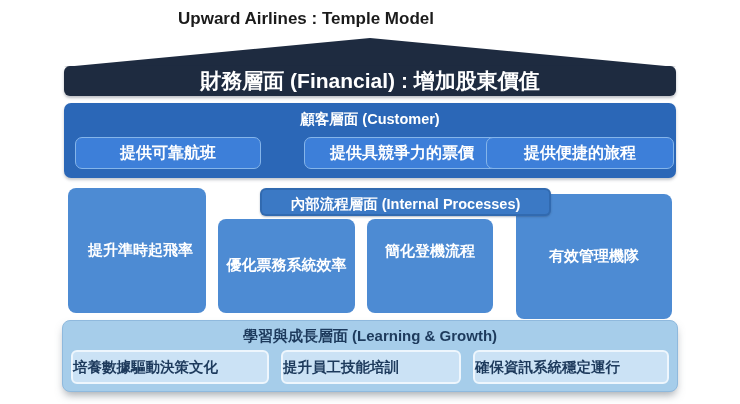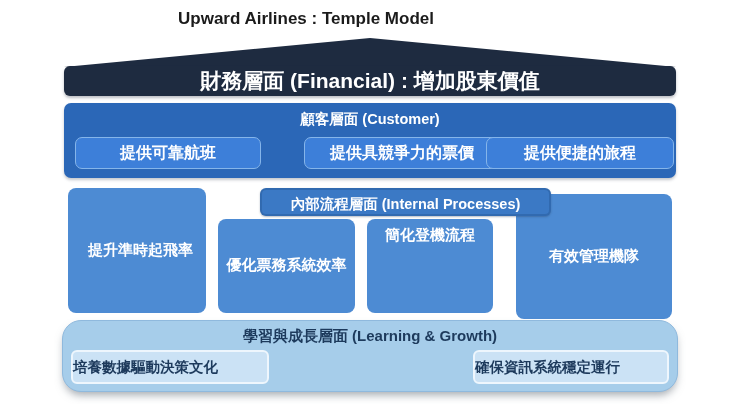--- a/index.html
+++ b/index.html
@@ -46,33 +46,33 @@
   .cbox-0{left:11px;width:186px;} .cbox-1{left:208px;width:196px;margin-left:32px;} .cbox-2{left:422px;width:188px;}
   
   .pillar{
     position:absolute;border-radius:8px;background:var(--pillar);
     display:flex;justify-content:center;color:var(--white);
     font-size:15px;font-weight:bold;box-sizing:border-box;
   }
   .pillar span{white-space:nowrap;}
   .pillar-0{left:68px;top:188px;width:138px;height:125px;align-items:center;padding-left:7px;}
   .pillar-1{left:218px;top:219px;width:137px;height:94px;align-items:flex-start;padding-top:37px;}
-  .pillar-2{left:367px;top:219px;width:126px;height:94px;align-items:flex-start;padding-top:7px;}
+  .pillar-2{left:367px;top:219px;width:126px;height:94px;align-items:flex-start;padding-top:23px;}
   .pillar-3{left:516px;top:188px;width:156px;height:125px;align-items:center;margin-top:6px;}
   .internal-header{
     position:absolute;left:232px;top:188px;width:291px;height:28px;border-radius:6px;
     background:var(--internal_header);border:2px solid rgba(42,95,158,.55);
     display:flex;align-items:flex-end;justify-content:center;box-sizing:border-box;
     color:var(--white);font-size:14.5px;font-weight:bold;
     box-shadow:0 1px 2px rgba(40,60,90,.35);
     margin-left:28px;
   }
   
   .learning-band{
-    position:absolute;left:62px;top:320px;width:616px;height:72px;border-radius:19px;
+    position:absolute;left:62px;top:320px;width:616px;height:72px;border-radius:8px;
     background:var(--learning_band);border:1px solid #8fb9dd;box-sizing:border-box;
     box-shadow:0 5px 8px -2px rgba(90,100,112,.55);
   }
   .learning-header{
     position:absolute;left:0;top:6px;width:100%;text-align:center;
     color:var(--dark_text);font-size:15px;font-weight:bold;
   }
   .learning-box{
     position:absolute;top:29px;height:34px;border-radius:6px;
     background:var(--learning_box);border:2px solid var(--learning_box_border);
@@ -120,18 +120,21 @@
   </div>
   <div class="internal-header">
     <span>內部流程層面 (Internal Processes)</span>
   </div>
 
   <div class="learning-band">
     <div class="learning-header">學習與成長層面 (Learning &amp; Growth)</div>
     <div class="learning-box lbox-0">
       <span>培養數據驅動決策文化</span>
     </div>
+    <div class="learning-box lbox-1">
+      <span>提升員工技能培訓</span>
+    </div>
     <div class="learning-box lbox-2">
       <span>確保資訊系統穩定運行</span>
     </div>
   </div>
 
 </div>
 
 </body></html>

